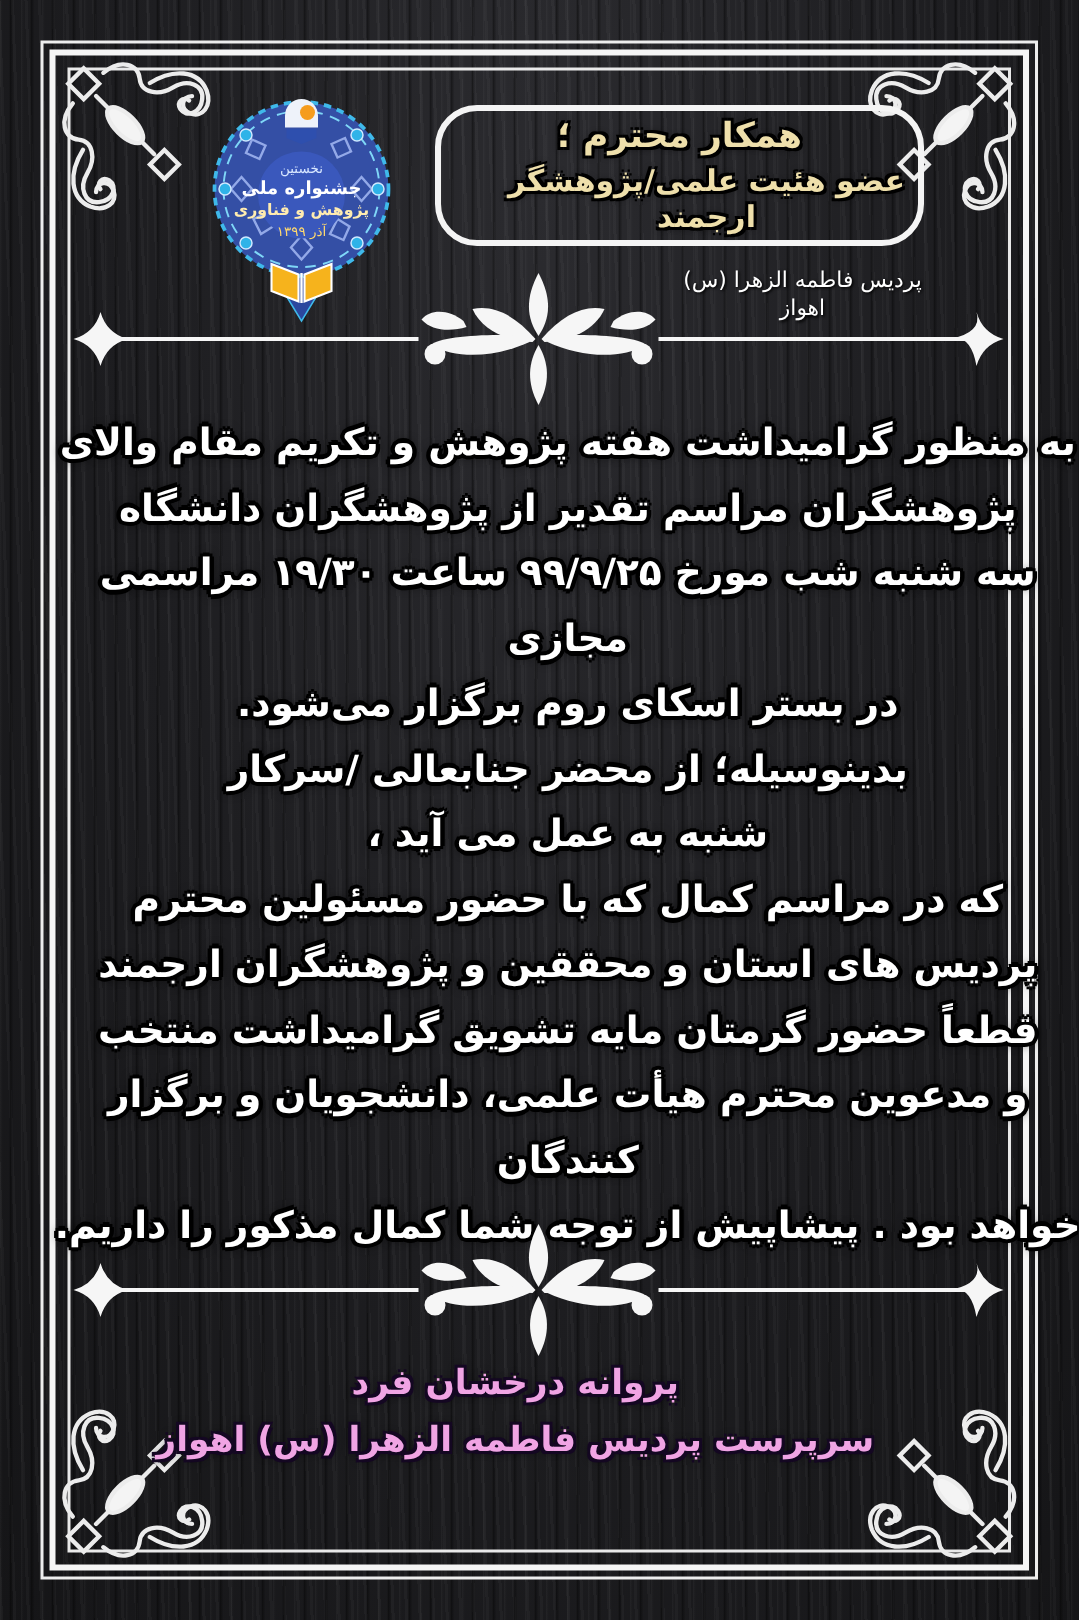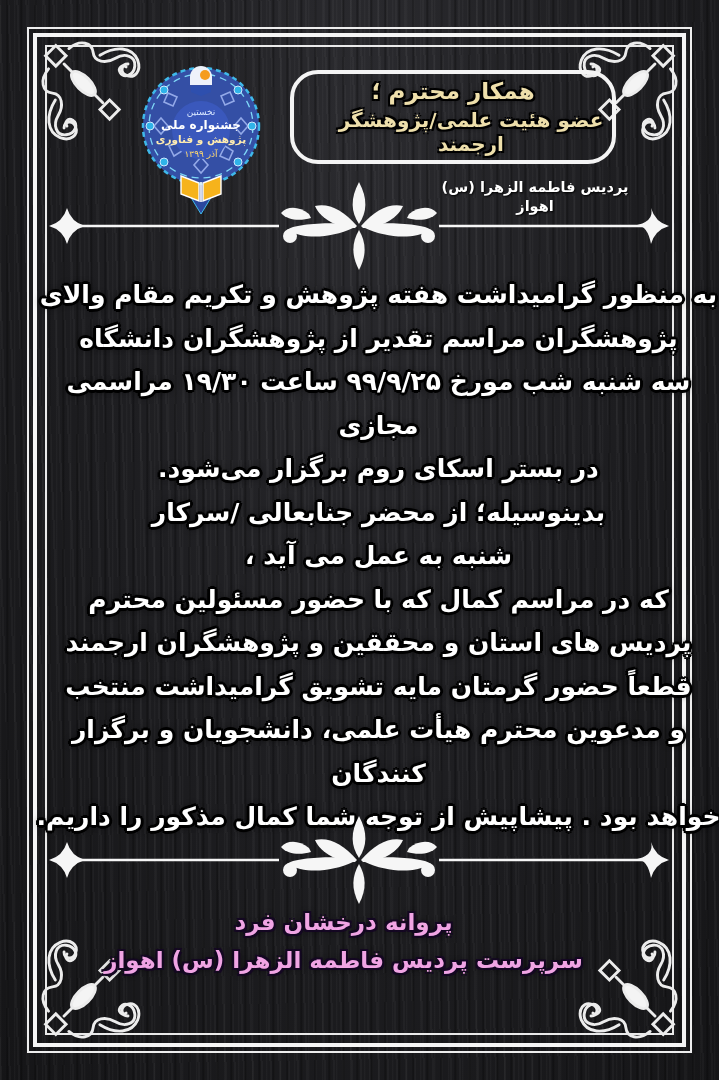--- a/index.html
+++ b/index.html
@@ -29,21 +29,21 @@
     border:4px solid #f4f4f4;border-radius:28px;
     display:flex;flex-direction:column;align-items:center;justify-content:center;
     direction:rtl;text-align:center;
   }
   .header-line1{font-size:23px;font-weight:700;color:#eedfab;
     text-shadow:-2px -2px 0 #000,2px -2px 0 #000,-2px 2px 0 #000,2px 2px 0 #000,0 0 5px rgba(0,0,0,.9);}
   .header-line2{font-size:20px;font-weight:700;color:#eedfab;margin-top:4px;
     text-shadow:-2px -2px 0 #000,2px -2px 0 #000,-2px 2px 0 #000,2px 2px 0 #000,0 0 5px rgba(0,0,0,.9);padding-left:36px;}
   
   .campus{position:absolute;left:428px;top:178px;width:214px;direction:rtl;text-align:center;
-    color:#fff;font-weight:700;font-size:14.5px;line-height:19px;
+    color:#fff;font-weight:400;font-size:14.5px;line-height:19px;
     text-shadow:1px 1px 2px #000;}
   
   .logo{position:absolute;left:139px;top:50px;width:124px;height:168px;}
   
   .divider{position:absolute;left:47px;width:624px;height:100px;}
   .divider.top{top:176px;}
   .divider.bottom{top:810px;}
   
   .body-text{position:absolute;left:28px;top:273px;width:701px;direction:rtl;text-align:center;}
   .body-line{font-size:25px;font-weight:700;color:#ffffff;line-height:43.5px;letter-spacing:.3px;

